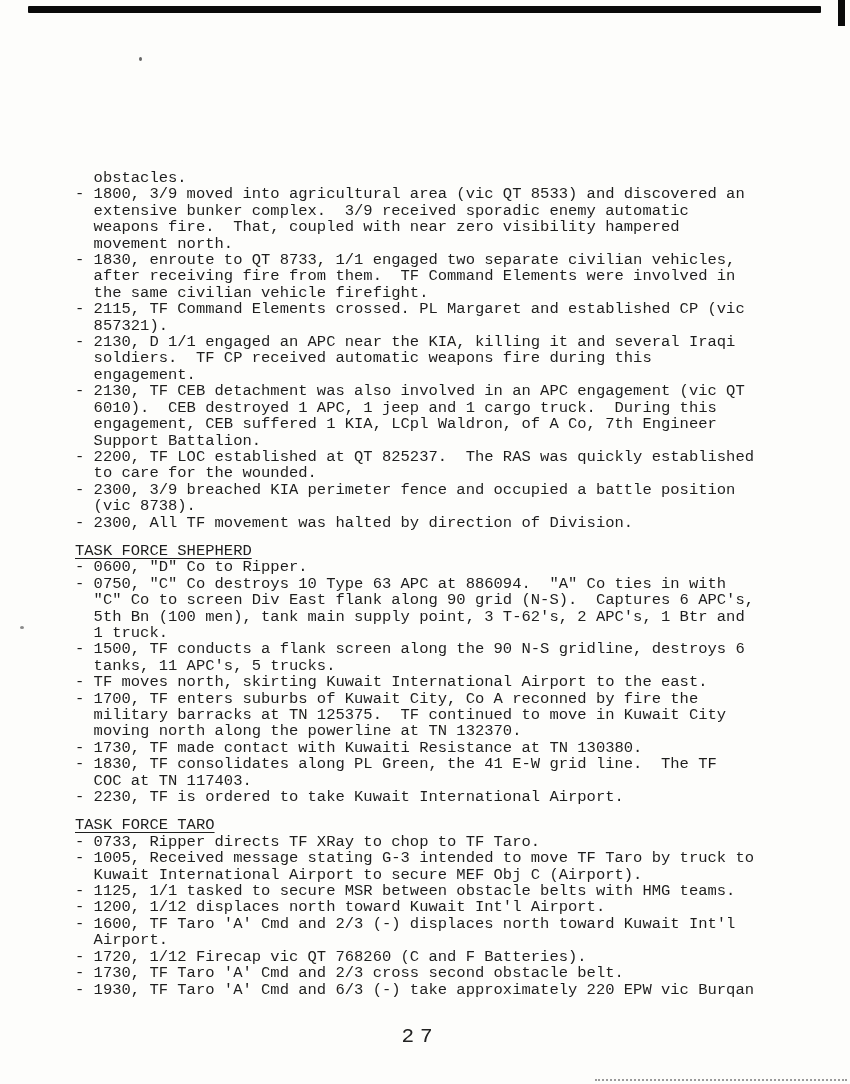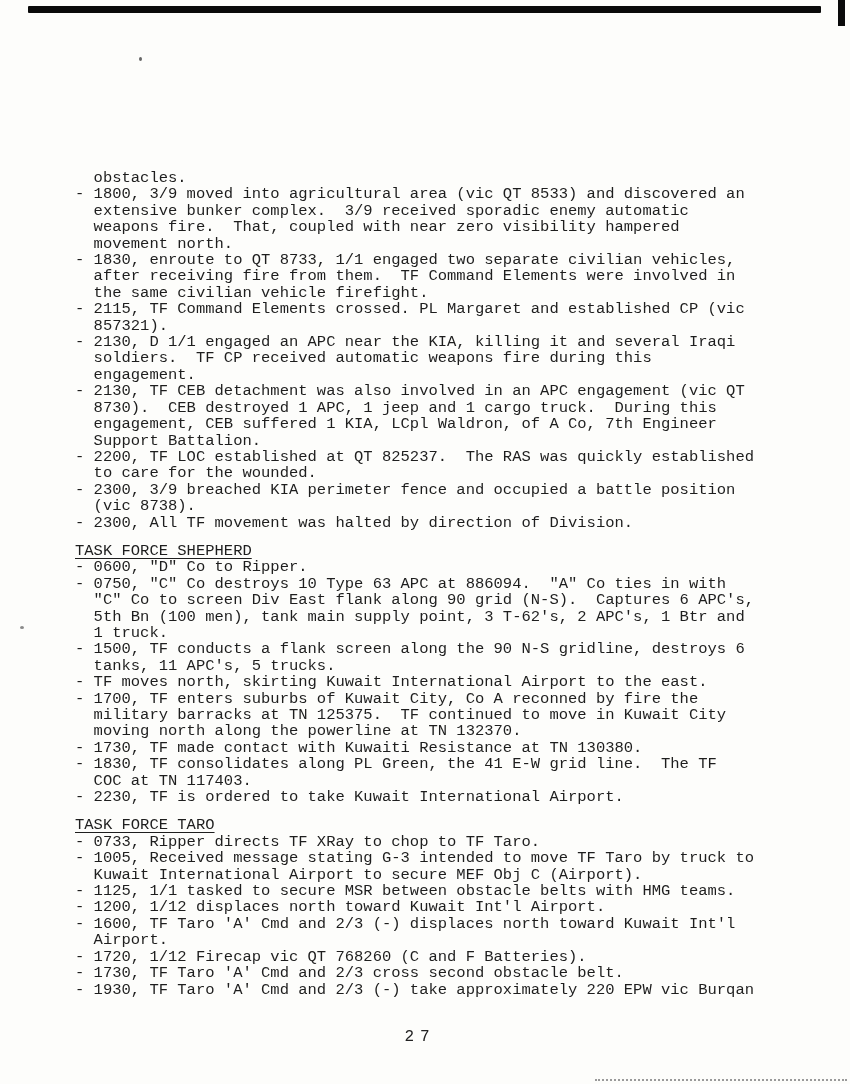--- a/index.html
+++ b/index.html
@@ -69,21 +69,21 @@
   }
 
   .entry { white-space: pre; }
 
   .page-number {
     position: absolute;
     top: 1029px; left: 0;
     width: 840px;
     text-align: center;
     letter-spacing: 6px;
-    font-size: 16px;
+    font-size: 21px;
     color: #222;
   }
 </style>
 </head>
 <body>
 
 <div class="page">
 
   <div class="top-rule"></div>
   <div class="corner-mark"></div>
@@ -99,21 +99,21 @@
   movement north.</div>
         <div class="entry">- 1830, enroute to QT 8733, 1/1 engaged two separate civilian vehicles,
   after receiving fire from them.  TF Command Elements were involved in
   the same civilian vehicle firefight.</div>
         <div class="entry">- 2115, TF Command Elements crossed. PL Margaret and established CP (vic
   857321).</div>
         <div class="entry">- 2130, D 1/1 engaged an APC near the KIA, killing it and several Iraqi
   soldiers.  TF CP received automatic weapons fire during this
   engagement.</div>
         <div class="entry">- 2130, TF CEB detachment was also involved in an APC engagement (vic QT
-  8730).  CEB destroyed 1 APC, 1 jeep and 1 cargo truck.  During this
+  6010).  CEB destroyed 1 APC, 1 jeep and 1 cargo truck.  During this
   engagement, CEB suffered 1 KIA, LCpl Waldron, of A Co, 7th Engineer
   Support Battalion.</div>
         <div class="entry">- 2200, TF LOC established at QT 825237.  The RAS was quickly established
   to care for the wounded.</div>
         <div class="entry">- 2300, 3/9 breached KIA perimeter fence and occupied a battle position
   (vic 8738).</div>
         <div class="entry">- 2300, All TF movement was halted by direction of Division.</div>
       </div>
       <div class="section has-heading">
         <div class="section-heading">TASK FORCE SHEPHERD</div>
@@ -137,21 +137,21 @@
         <div class="section-heading">TASK FORCE TARO</div>
         <div class="entry">- 0733, Ripper directs TF XRay to chop to TF Taro.</div>
         <div class="entry">- 1005, Received message stating G-3 intended to move TF Taro by truck to
   Kuwait International Airport to secure MEF Obj C (Airport).</div>
         <div class="entry">- 1125, 1/1 tasked to secure MSR between obstacle belts with HMG teams.</div>
         <div class="entry">- 1200, 1/12 displaces north toward Kuwait Int'l Airport.</div>
         <div class="entry">- 1600, TF Taro 'A' Cmd and 2/3 (-) displaces north toward Kuwait Int'l
   Airport.</div>
         <div class="entry">- 1720, 1/12 Firecap vic QT 768260 (C and F Batteries).</div>
         <div class="entry">- 1730, TF Taro 'A' Cmd and 2/3 cross second obstacle belt.</div>
-        <div class="entry">- 1930, TF Taro 'A' Cmd and 2/3 (-) take approximately 220 EPW vic Burqan</div>
+        <div class="entry">- 1930, TF Taro 'A' Cmd and 6/3 (-) take approximately 220 EPW vic Burqan</div>
       </div>
     </div>
 
   <div class="page-number">27</div>
 
   <div class="bottom-dashes"></div>
 
 </div>
 
 </body></html>

